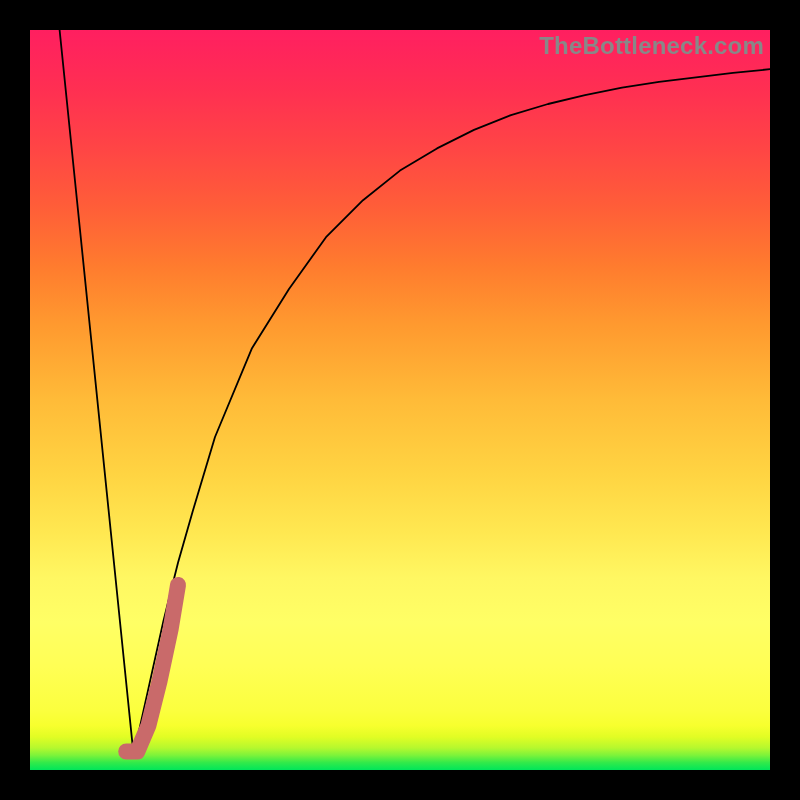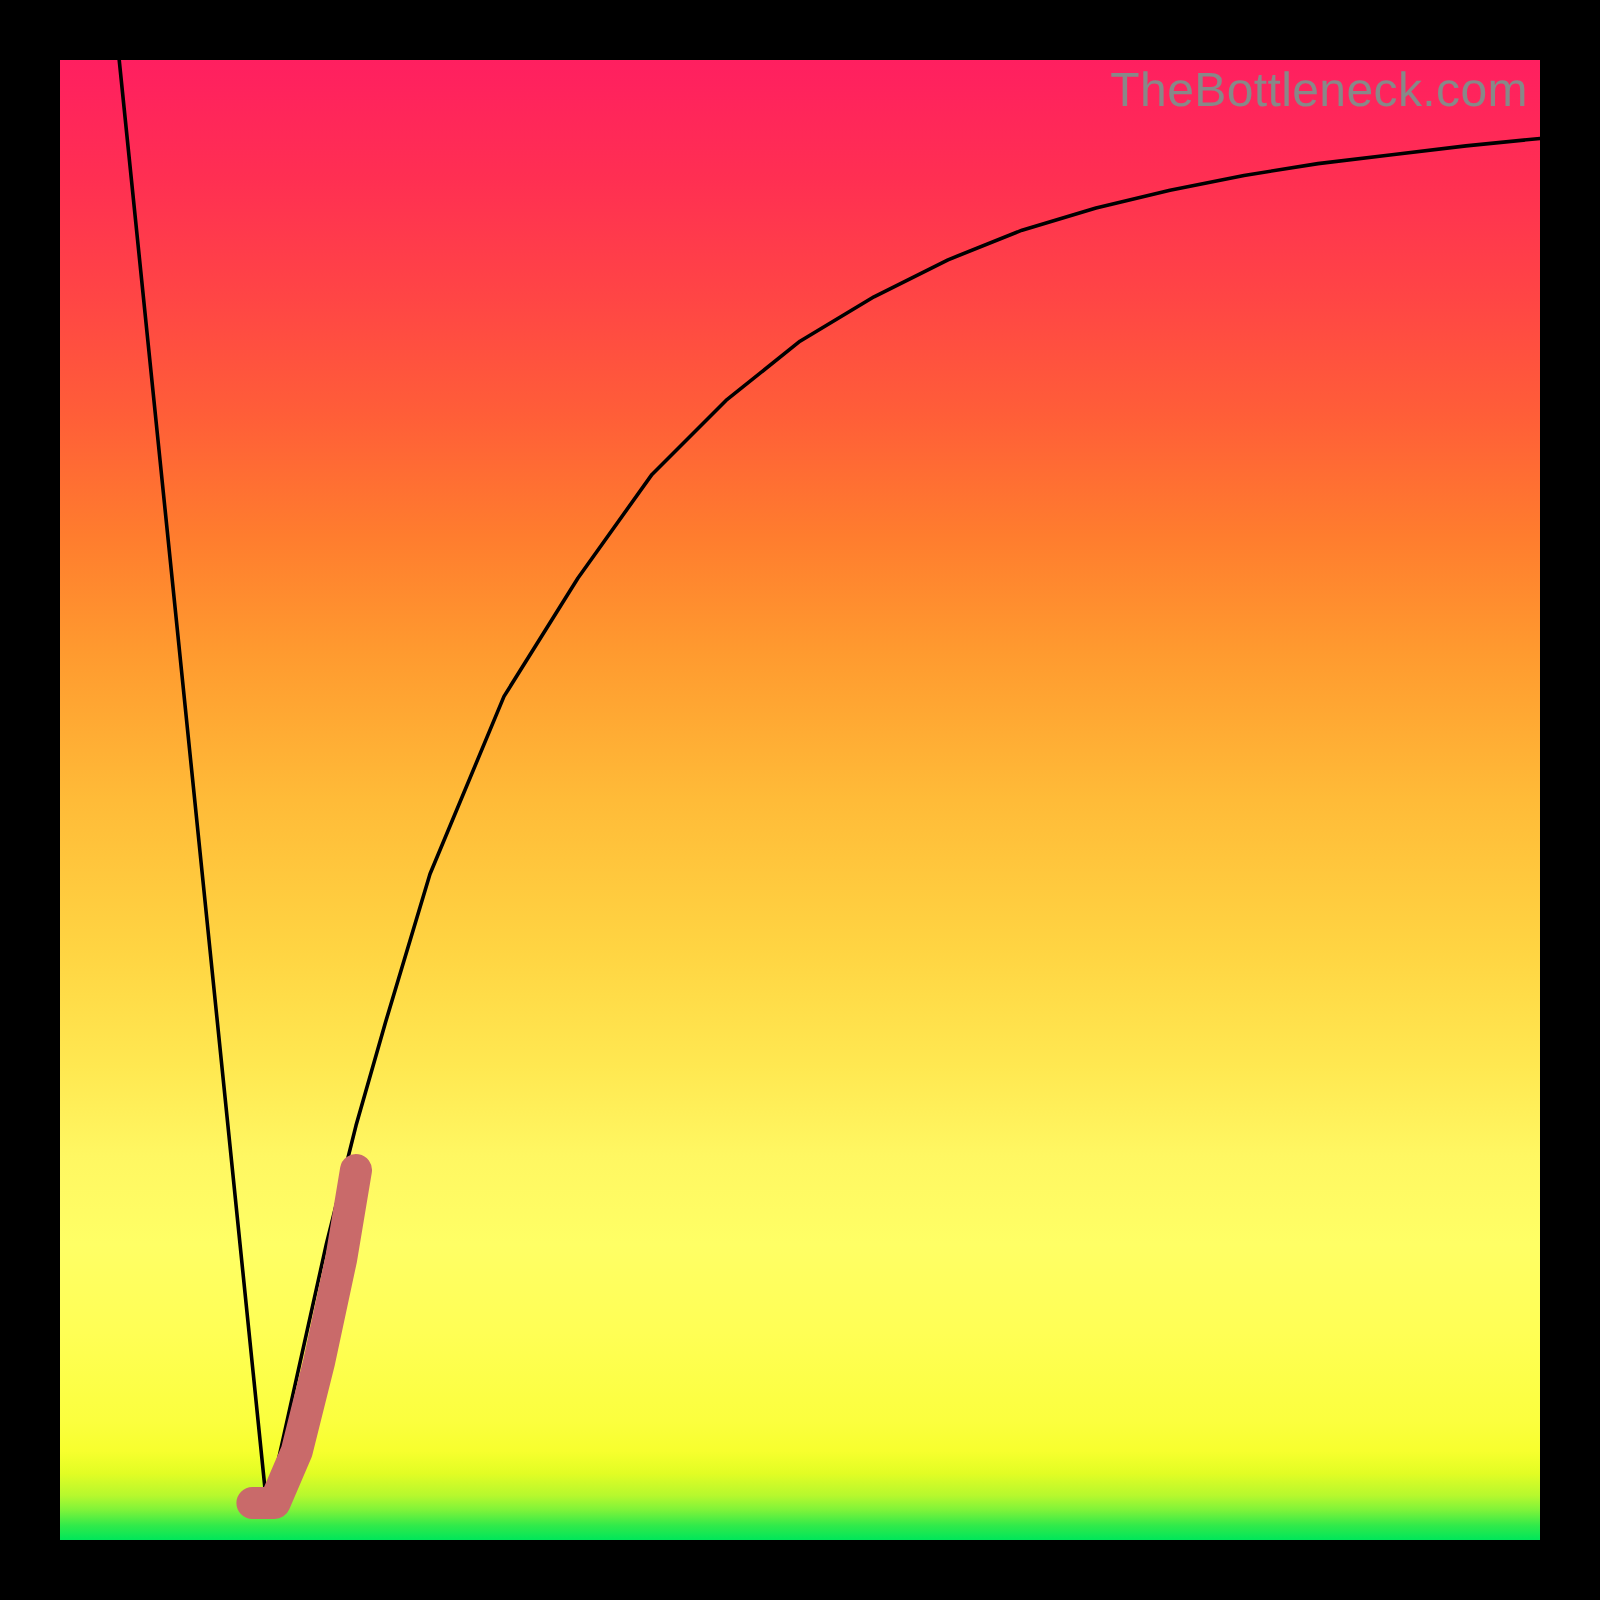--- a/index.html
+++ b/index.html
@@ -46,21 +46,21 @@
       #ff2f52 92%,
       #ff1f60 100%
     );
   }
   .watermark {
     position: absolute;
     top: 2px;
     right: 6px;
     color: #888;
     font-size: 24px;
-    font-weight: 400;
+    font-weight: 700;
     letter-spacing: 0.2px;
     user-select: none;
   }
   svg.curves {
     position: absolute;
     left: 0; top: 0;
     width: 740px;
     height: 740px;
     overflow: visible;
   }

